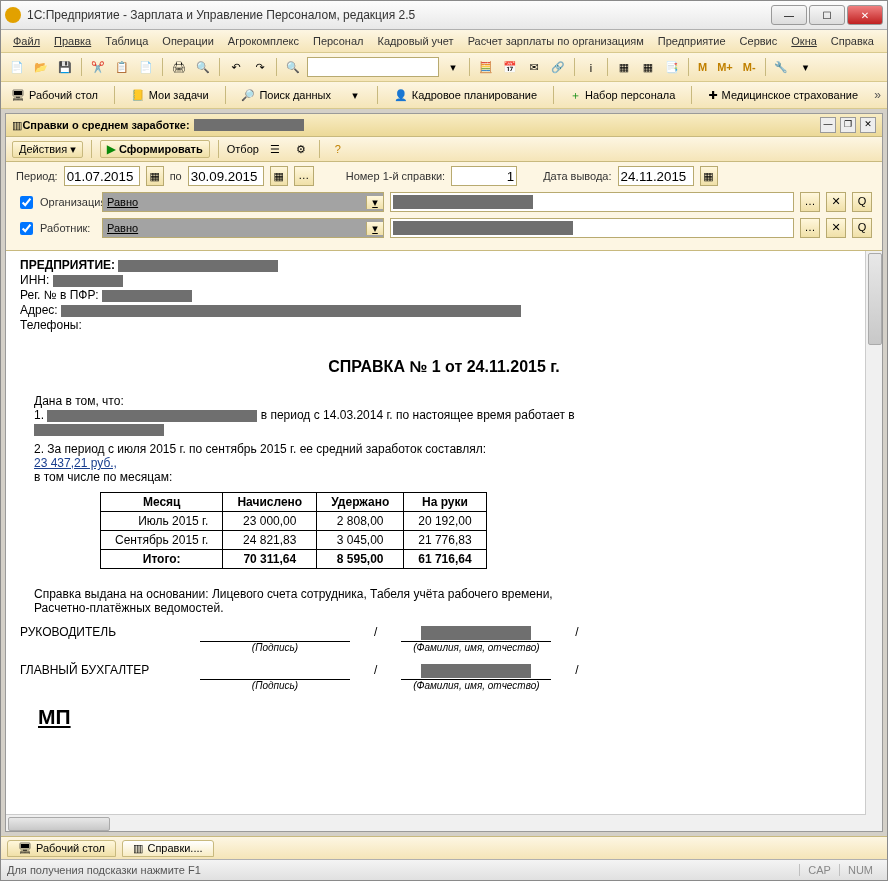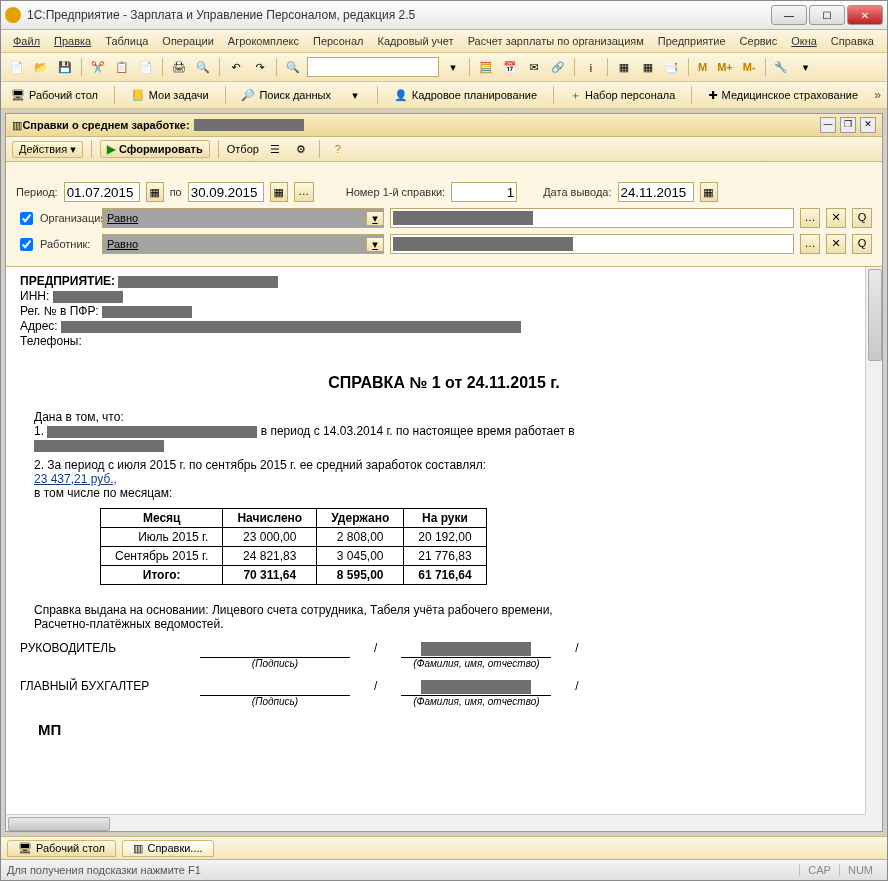--- a/index.html
+++ b/index.html
@@ -23,21 +23,21 @@
 .chevrons{margin-left:auto;font-size:12px;color:#555;}
 .inner-window{margin:4px;flex:1;display:flex;flex-direction:column;border:1px solid #9a9a9a;background:#fdf6e3;min-height:0;}
 .inner-title{height:22px;background:linear-gradient(#f8ecc4,#ecd998);display:flex;align-items:center;padding:0 6px;border-bottom:1px solid #c8b97e;}
 .inner-title .txt{font-weight:bold;}
 .redact-s{display:inline-block;background:#6f6f6f;height:12px;vertical-align:middle;}
 .iwbtns{margin-left:auto;display:flex;gap:4px;}
 .iwbtn{width:14px;height:14px;border:1px solid #9a9a9a;background:#eee;font-size:9px;text-align:center;line-height:12px;}
 .inner-toolbar{height:24px;background:linear-gradient(#fdf6e3,#f5e5b8);display:flex;align-items:center;padding:0 6px;gap:6px;border-bottom:1px solid #c8b97e;}
 .act-btn{border:1px solid #c8b97e;background:linear-gradient(#fff7dc,#f0e0a8);padding:1px 6px;border-radius:2px;display:flex;align-items:center;gap:3px;}
 .play{color:#0a8a0a;font-size:12px;}
-.filter-panel{background:#fdf6e3;padding:20px 10px 6px 10px;border-bottom:1px solid #c8b97e;}
+.filter-panel{background:#fdf6e3;padding:4px 10px 6px 10px;border-bottom:1px solid #c8b97e;}
 .frow{display:flex;align-items:center;gap:6px;margin-bottom:6px;}
 .frow label{color:#333;}
 .date-input{width:70px;height:18px;border:1px solid #b8aa70;background:#fff;padding:0 2px;}
 .date-btn{width:16px;height:18px;border:1px solid #b8aa70;background:linear-gradient(#fff7dc,#f0e0a8);display:flex;align-items:center;justify-content:center;}
 .num-input{width:60px;height:18px;border:1px solid #b8aa70;background:#fff;text-align:right;padding:0 2px;}
 .combo{height:18px;border:1px solid #b8aa70;background:#a3a3a3;display:flex;align-items:center;text-decoration:underline;}
 .combo .v{flex:1;padding:0 4px;}
 .combo .dd{width:16px;text-align:center;background:linear-gradient(#fff7dc,#f0e0a8);border-left:1px solid #b8aa70;}
 .wide-input{flex:1;height:18px;border:1px solid #b8aa70;background:#fff;display:flex;align-items:center;}
 .redact-bar{background:#6f6f6f;height:14px;}
@@ -56,21 +56,21 @@
 .salary-table td{text-align:center;}
 .salary-table td:first-child{text-align:right;}
 .salary-table tr.total td{font-weight:bold;}
 .sig-row{display:flex;align-items:flex-start;margin:10px 0 6px 0;gap:20px;}
 .sig-role{width:160px;}
 .sig-cell{text-align:center;}
 .sig-line{border-bottom:1px solid #000;height:16px;width:150px;display:flex;align-items:center;justify-content:center;}
 .sig-sub{font-size:10px;font-style:italic;}
 .slash{padding:0 4px;}
 .redact-sig{background:#6f6f6f;height:14px;width:110px;display:inline-block;}
-.mp{font-weight:bold;font-size:15px;margin:14px 0 0 18px;}
+.mp{font-weight:bold;font-size:21px;margin:14px 0 0 18px;text-decoration:underline;}
 .scroll-v{position:absolute;right:0;top:0;width:16px;height:100%;background:#f0f0f0;border-left:1px solid #ccc;}
 .scroll-thumb{position:absolute;left:2px;width:12px;background:linear-gradient(#e8e8e8,#c8c8c8);border:1px solid #aaa;border-radius:2px;}
 .scroll-h{position:absolute;left:0;bottom:0;height:16px;width:calc(100% - 16px);background:#f0f0f0;border-top:1px solid #ccc;}
 .scroll-h .scroll-thumb{top:2px;height:12px;left:2px;width:100px;}
 .taskbar{height:22px;background:linear-gradient(#fdf6e3,#f5e5b8);display:flex;align-items:center;padding:0 6px;gap:6px;border-top:1px solid #c8b97e;}
 .tab{border:1px solid #c8b97e;background:linear-gradient(#fff7dc,#f0e0a8);padding:1px 10px;border-radius:3px 3px 0 0;display:flex;align-items:center;gap:4px;}
 .tab.active{background:linear-gradient(#fff,#f8ecc4);}
 .statusbar{height:20px;background:linear-gradient(#f4f4f4,#e0e0e0);display:flex;align-items:center;padding:0 6px;border-top:1px solid #b0b0b0;}
 .statusbar .hint{flex:1;color:#555;}
 .statusbar .ind{padding:0 8px;color:#888;border-left:1px solid #c0c0c0;}

